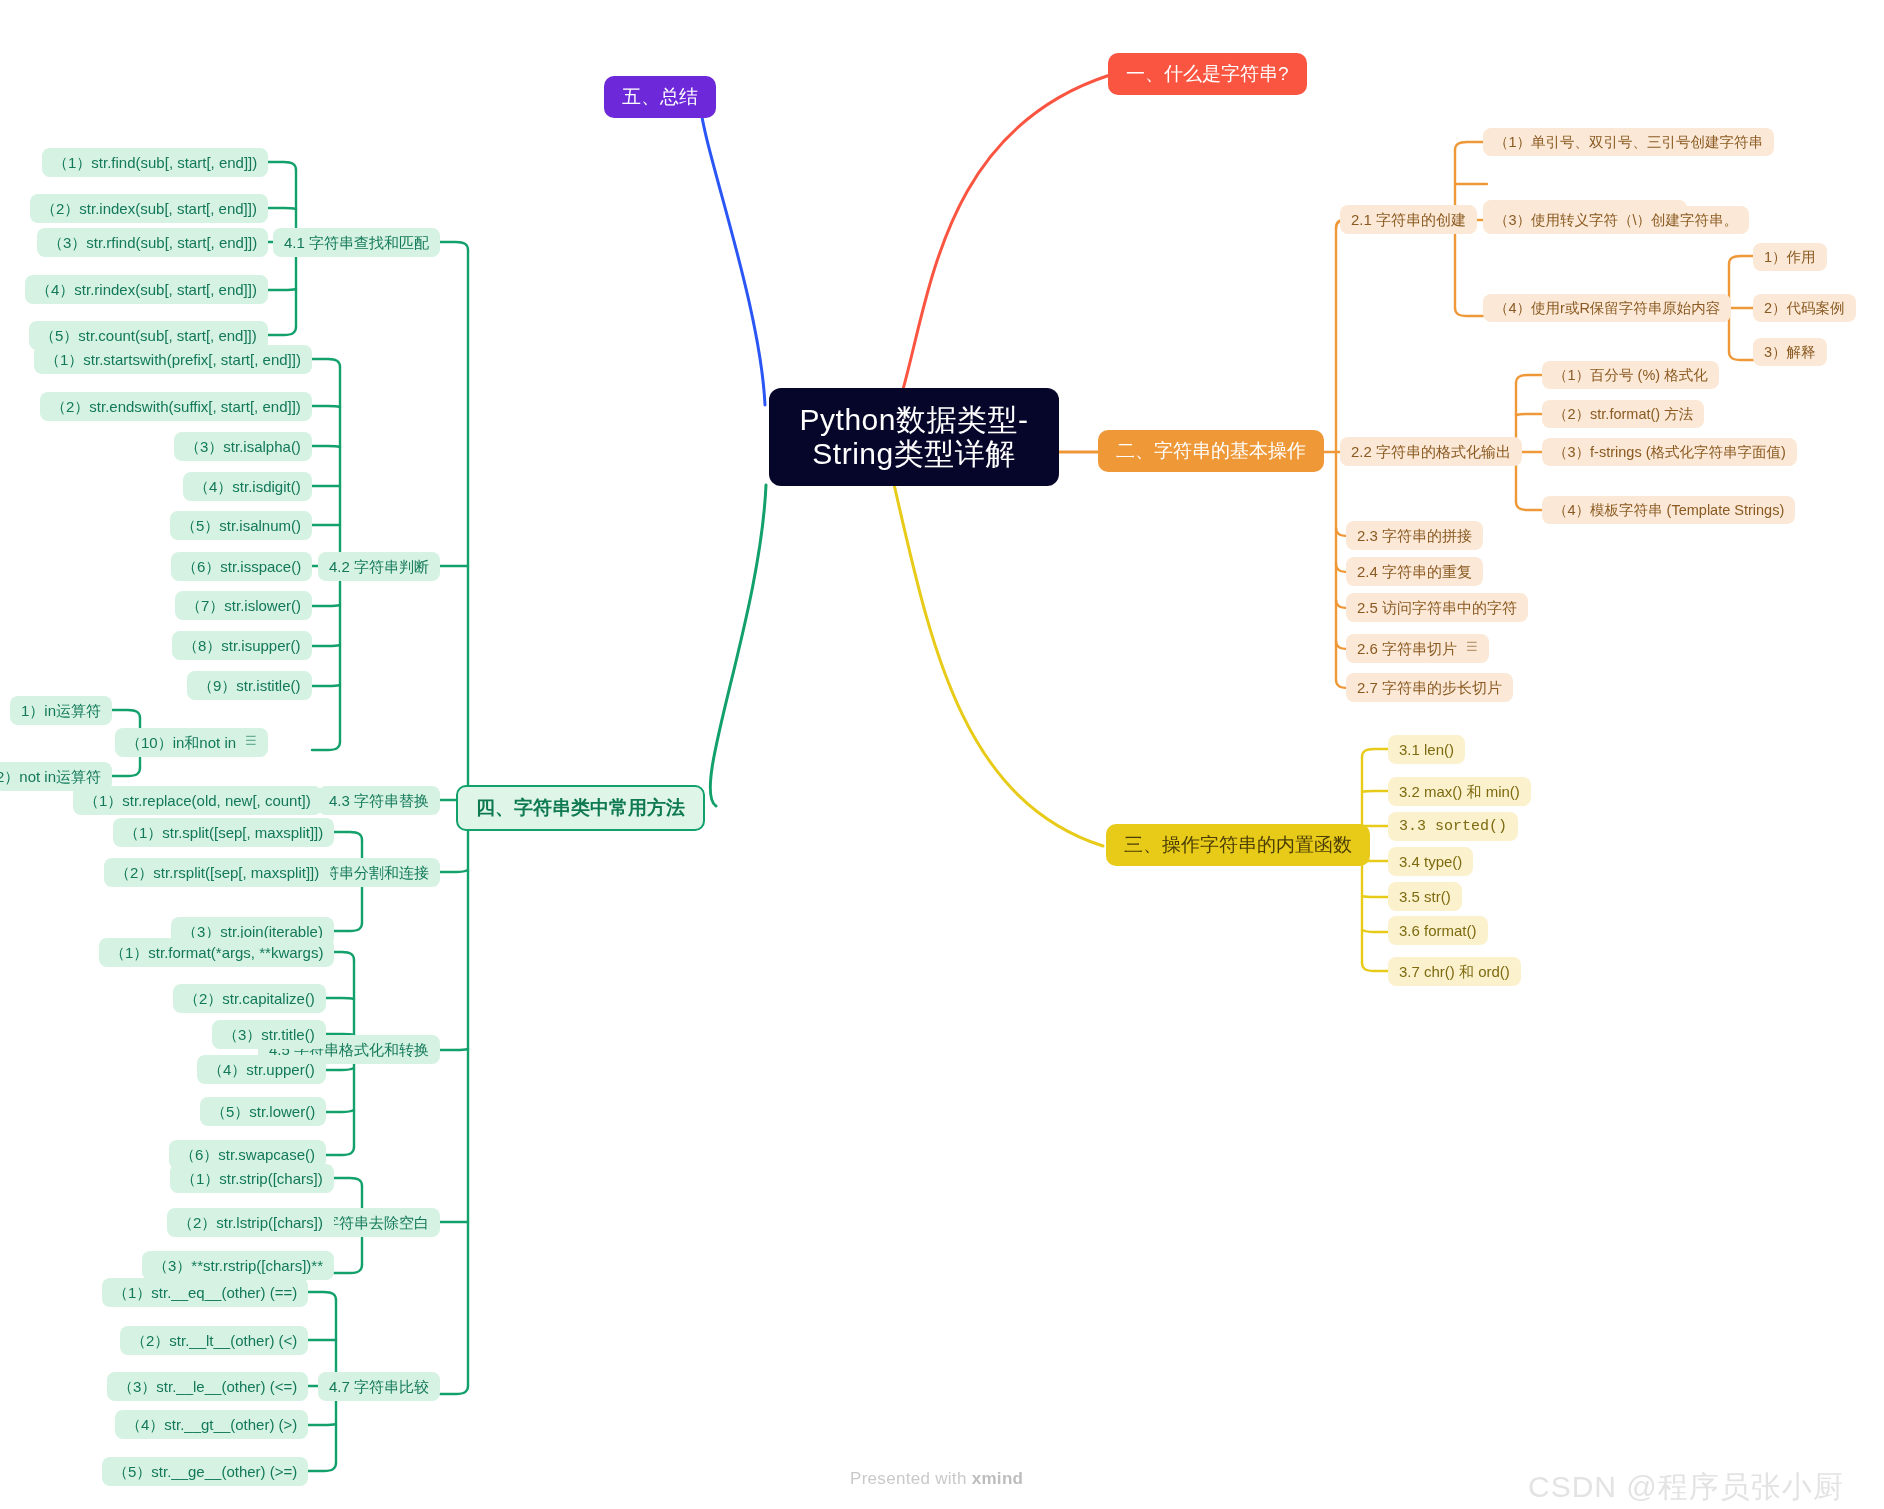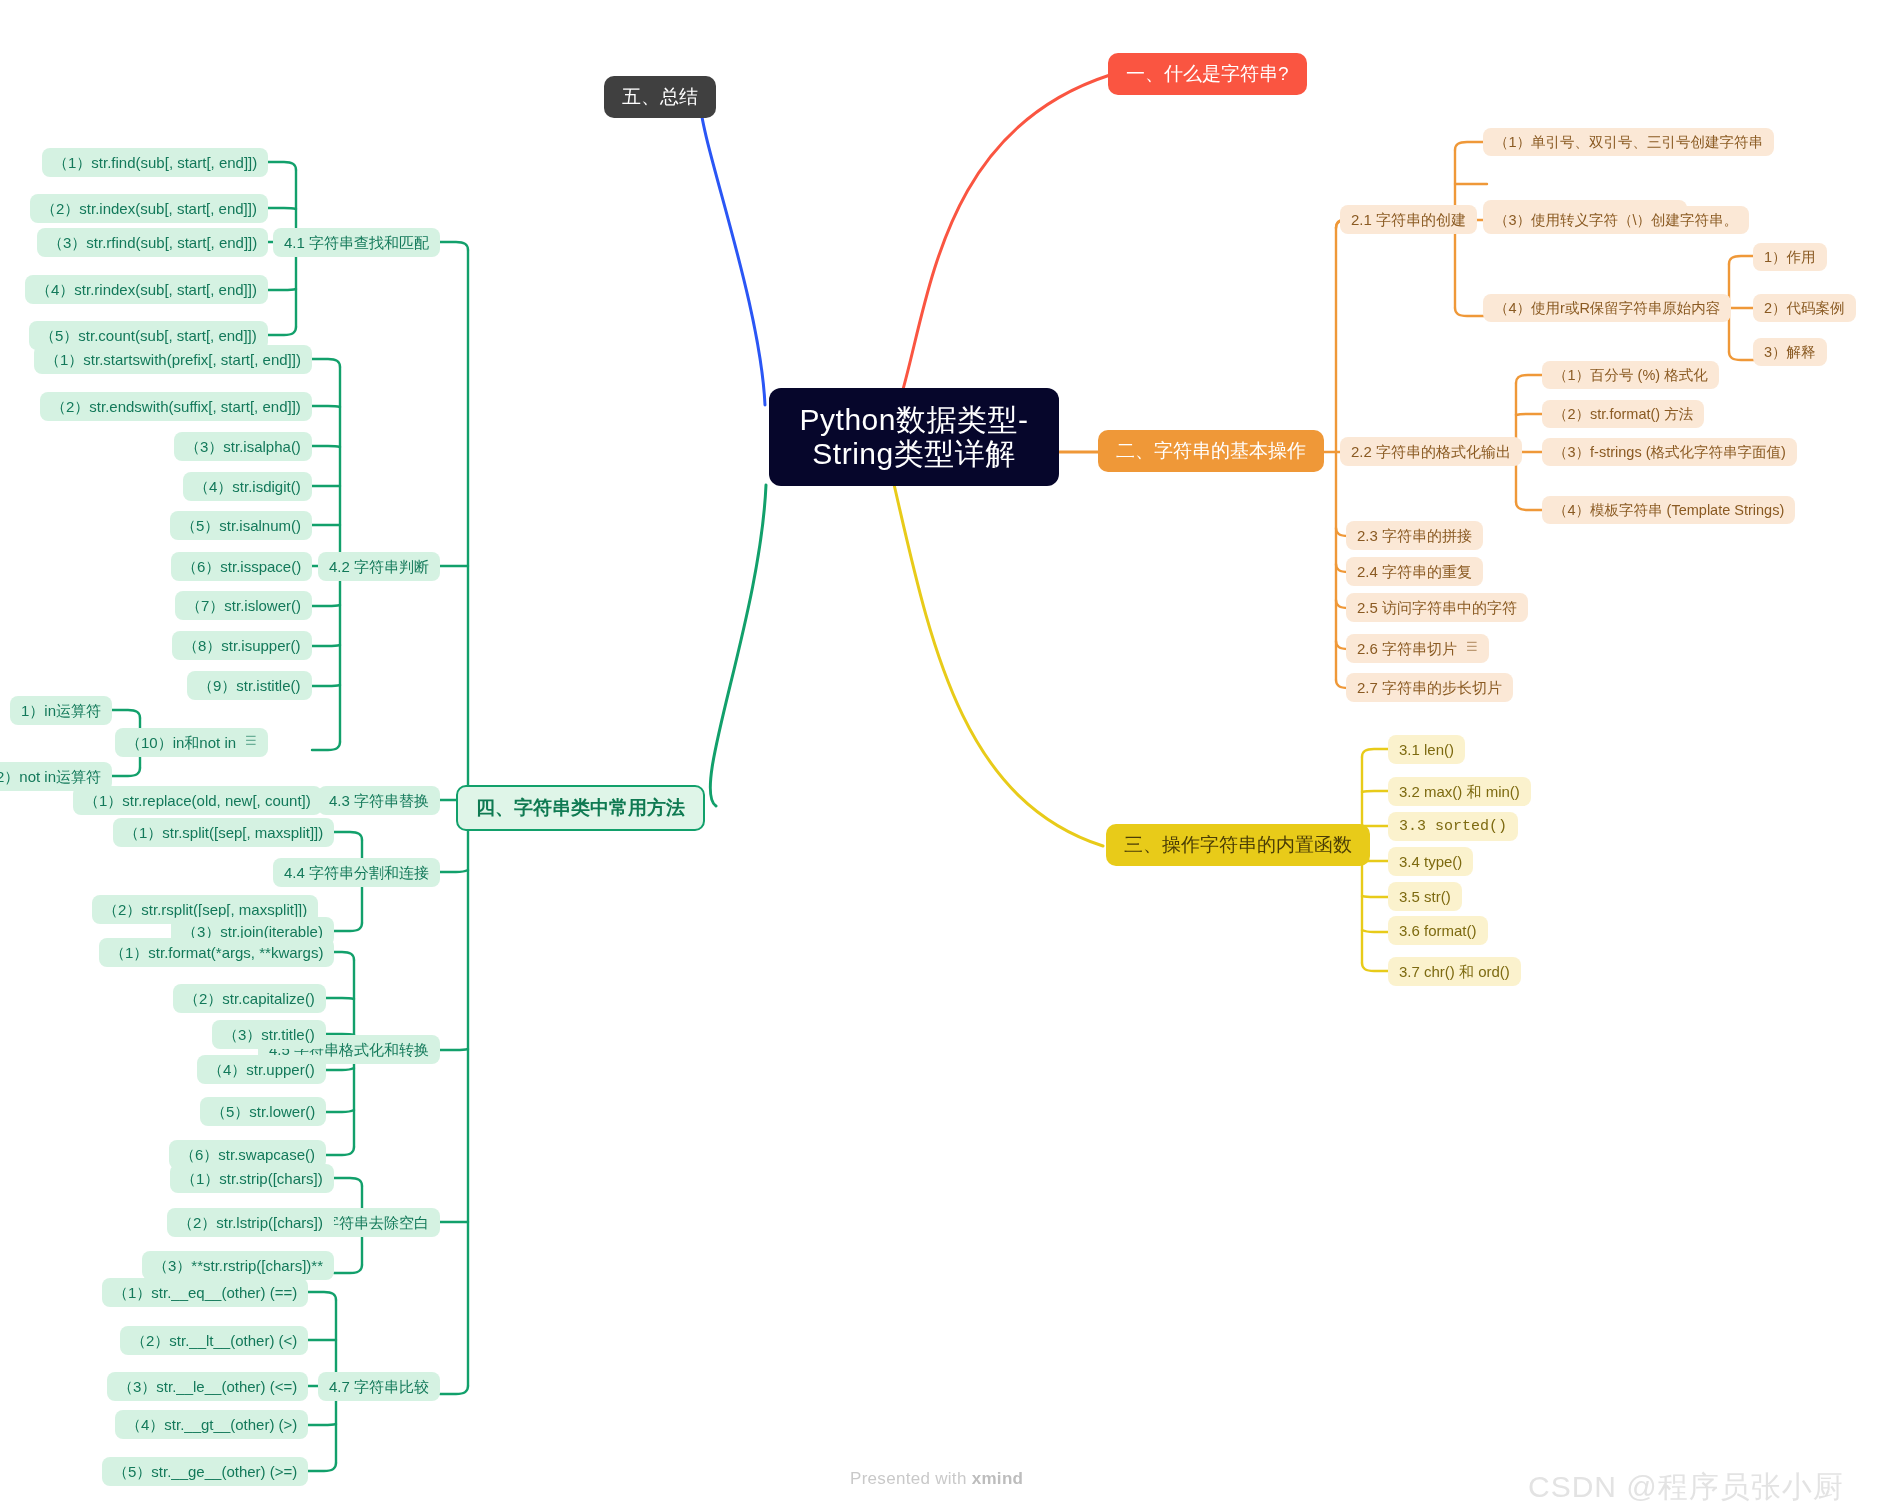--- a/index.html
+++ b/index.html
@@ -36,21 +36,21 @@
   .l1{
     color:#ffffff;font-size:19px;
     padding:10px 18px;
     border-radius:10px;
     justify-content:center;
   }
   .l1.red{background:#fa5541;}
   .l1.orange{background:#ef9838;}
   .l1.yellow{background:#e8cb19;color:#4a3d06;}
   .l1.green{background:#dff5e8;color:#0f7a52;border:2px solid #12a06b;}
-  .l1.blue{background:#404040;}
+  .l1.blue{background:#6d28d9;}
 
   
   .chip{
     font-size:15px;
     padding:6px 11px;
     border-radius:8px;
   }
   .chip.o{background:#fbe8d6;color:#8a5a22;}
   .chip.o2{background:#fbe8d6;color:#8a5a22;font-size:14.5px;}
   .chip.y{background:#fbf2cd;color:#7d6a10;}
@@ -391,21 +391,21 @@
     <span>2）not in运算符</span>
   </div>
 
   <div class="node chip g" style="left: 73px; top: 785.5px;">
     <span>（1）str.replace(old, new[, count])</span>
   </div>
 
   <div class="node chip g" style="left: 113px; top: 817.5px;">
     <span>（1）str.split([sep[, maxsplit]])</span>
   </div>
-  <div class="node chip g" style="left: 92px; top: 857.5px; margin-top: 37px;">
+  <div class="node chip g" style="left: 104px; top: 857.5px;">
     <span>（2）str.rsplit([sep[, maxsplit]])</span>
   </div>
   <div class="node chip g" style="left: 171px; top: 916.5px;">
     <span>（3）str.join(iterable)</span>
   </div>
 
   <div class="node chip g" style="left: 99px; top: 937.5px;">
     <span>（1）str.format(*args, **kwargs)</span>
   </div>
   <div class="node chip g" style="left: 173px; top: 983.5px;">

